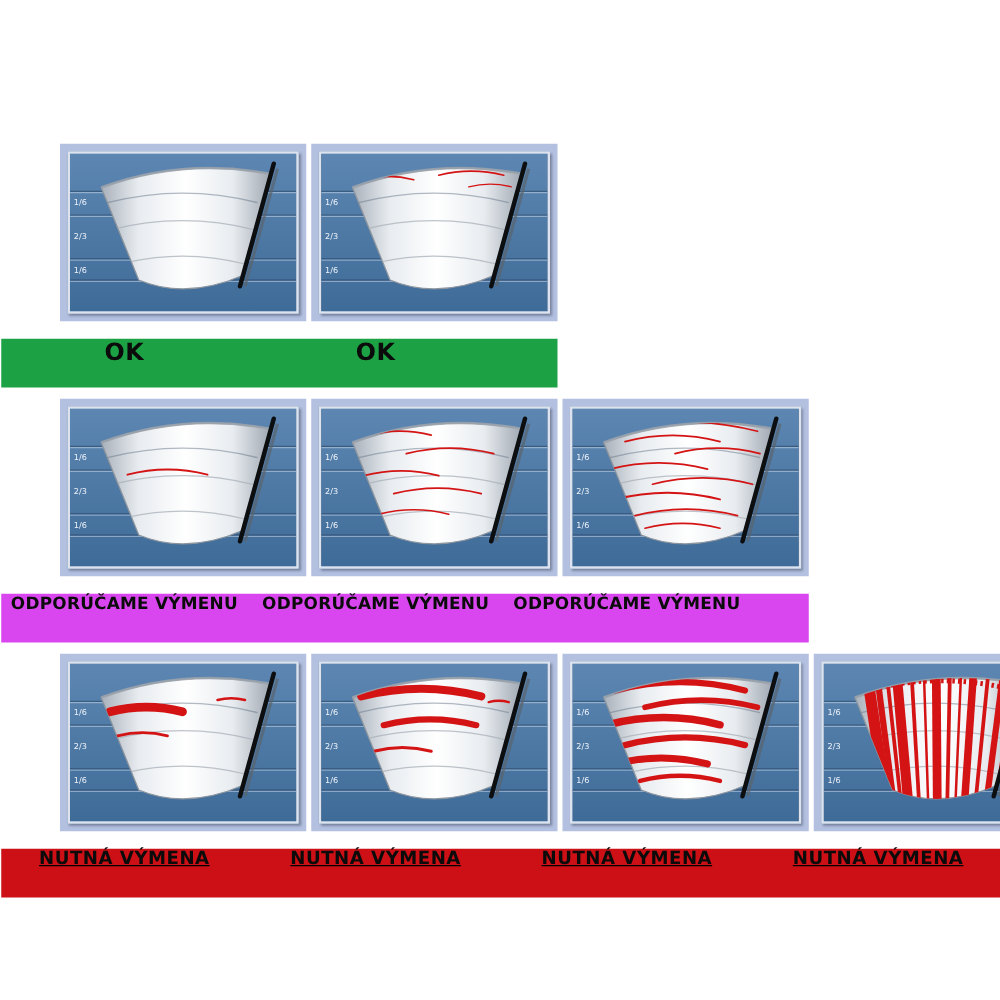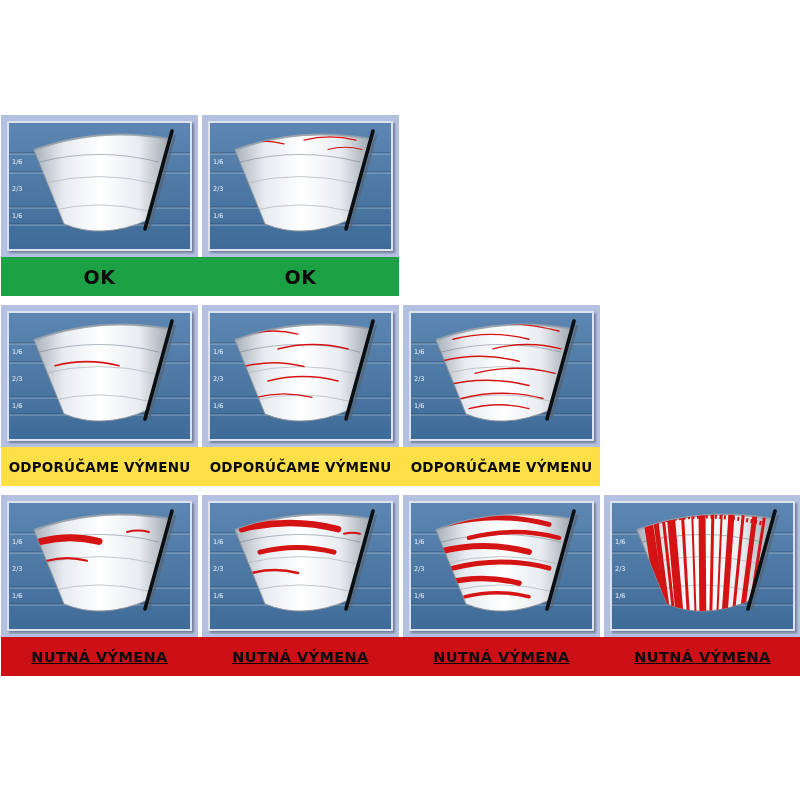--- a/index.html
+++ b/index.html
@@ -2,34 +2,34 @@
 <html><head>
 <meta charset="utf-8">
 <style>
   html,body{margin:0;padding:0;}
   body{
     width:800px;height:800px;background:#ffffff;position:relative;overflow:hidden;
     font-family:"DejaVu Sans",sans-serif;
   }
   #chart{position:absolute;top:115px;left:1px;}
   .row{width:max-content;margin-bottom:9px;}
-  .panels{display:flex;gap:4px;}
+  .panels{display:flex;gap:4px;padding-left:47px;}
   .panel{
     width:197px;height:142px;box-sizing:border-box;padding:6px;
     background:#b4c0e0;
   }
   .screen{
     width:100%;height:100%;box-sizing:border-box;
     border:2px solid #dde3ee;
     box-shadow:inset 0 0 0 1px #51637e, 1.5px 2px 2px rgba(40,50,70,.45);
     background:#4a749f;
   }
   .screen svg{display:block;width:100%;height:100%;}
   .bar{
-    display:flex;gap:4px;margin-top:0;height:39px;align-items:center;
+    display:flex;gap:4px;margin-top:14px;height:39px;
   }
   .bar-label{
     width:197px;text-align:center;font-weight:700;color:#0b0b0b;
     font-family:"DejaVu Sans",sans-serif;
   }
   .row.ok .bar-label{font-size:19px;letter-spacing:.5px;}
   .row.recommend .bar-label{font-size:13.5px;letter-spacing:.2px;}
   .row.required .bar-label{font-size:14.5px;letter-spacing:.4px;}
 </style>
 </head>
@@ -272,21 +272,21 @@
                 <path d="M 34 72.57 Q 76 61.86 118 72.57" fill="none" stroke="#d41414" stroke-width="1.5" stroke-linecap="round"></path>
                 <path d="M 50 85.485 Q 91 75.03 132 85.485" fill="none" stroke="#d41414" stroke-width="1.4" stroke-linecap="round"></path>
                 <path d="M 58 95.55 Q 88 87.9 118 95.55" fill="none" stroke="#d41414" stroke-width="1.3" stroke-linecap="round"></path>
               </g>
               <line x1="166" y1="12" x2="140" y2="106" stroke="#5a646e" stroke-width="2.5" opacity="0.7"></line>
               <line x1="163" y1="8" x2="136" y2="106" stroke="#0c0e10" stroke-width="3.6" stroke-linecap="round"></line>
             </svg>
           </div>
         </div>
       </div>
-      <div class="bar" style="background: #fde047;">
+      <div class="bar" style="background: #d946ef;">
         <div class="bar-label">ODPORÚČAME VÝMENU</div>
         <div class="bar-label">ODPORÚČAME VÝMENU</div>
         <div class="bar-label">ODPORÚČAME VÝMENU</div>
       </div>
     </div>
     <div class="row required">
       <div class="panels">
         <div class="panel">
           <div class="screen">
             <svg viewBox="0 0 181 126" preserveAspectRatio="none">

